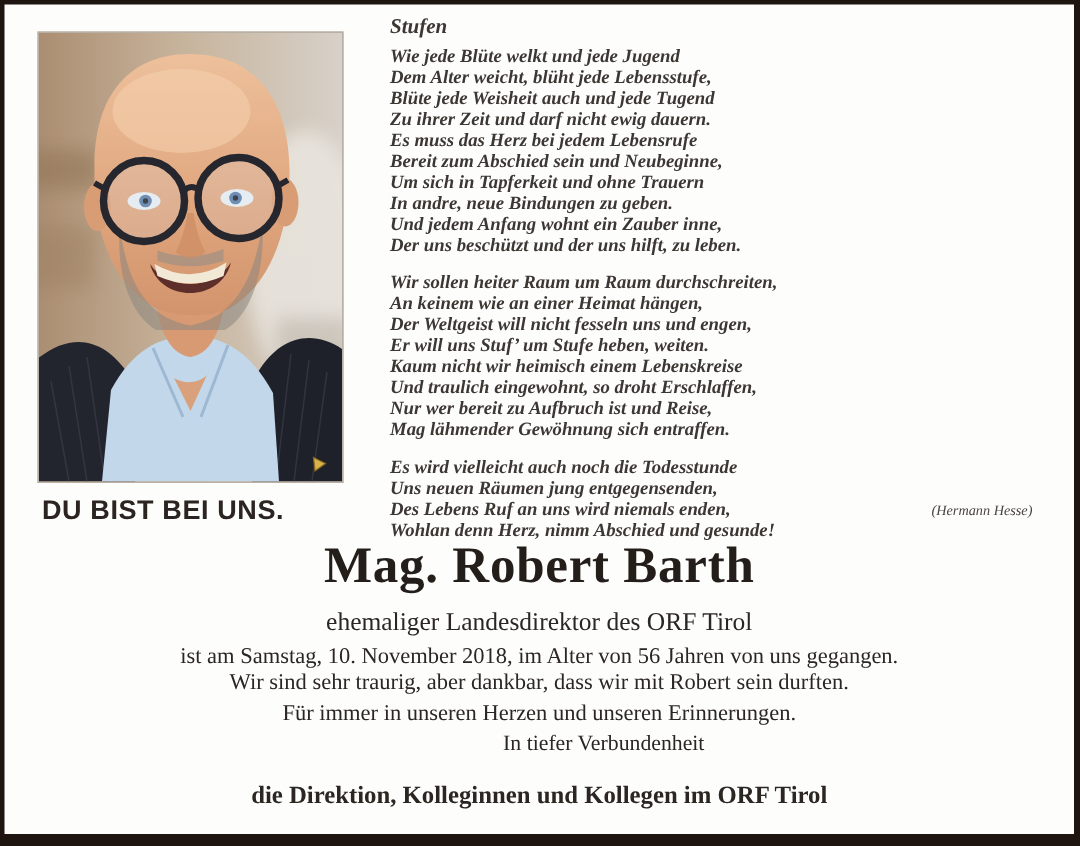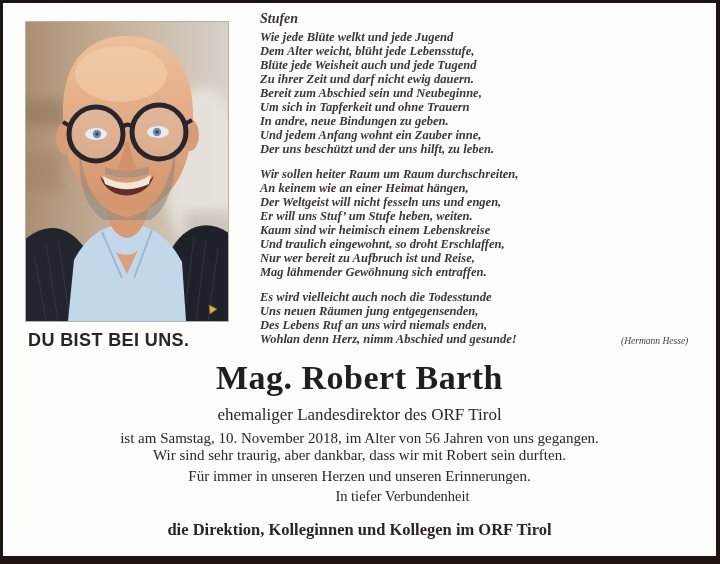--- a/index.html
+++ b/index.html
@@ -126,32 +126,33 @@
   <div class="photo-caption">DU BIST BEI UNS.</div>
 
   <div class="poem">
     <div class="poem-title">Stufen</div>
     <div>
         <div class="stanza">
           <div class="poem-line">Wie jede Blüte welkt und jede Jugend</div>
           <div class="poem-line">Dem Alter weicht, blüht jede Lebensstufe,</div>
           <div class="poem-line">Blüte jede Weisheit auch und jede Tugend</div>
           <div class="poem-line">Zu ihrer Zeit und darf nicht ewig dauern.</div>
+          <div class="poem-line">Es muss das Herz bei jedem Lebensrufe</div>
           <div class="poem-line">Bereit zum Abschied sein und Neubeginne,</div>
           <div class="poem-line">Um sich in Tapferkeit und ohne Trauern</div>
           <div class="poem-line">In andre, neue Bindungen zu geben.</div>
           <div class="poem-line">Und jedem Anfang wohnt ein Zauber inne,</div>
           <div class="poem-line">Der uns beschützt und der uns hilft, zu leben.</div>
         </div>
         <div class="stanza">
           <div class="poem-line">Wir sollen heiter Raum um Raum durchschreiten,</div>
           <div class="poem-line">An keinem wie an einer Heimat hängen,</div>
           <div class="poem-line">Der Weltgeist will nicht fesseln uns und engen,</div>
           <div class="poem-line">Er will uns Stuf’ um Stufe heben, weiten.</div>
-          <div class="poem-line">Kaum sind wir heimisch einem Lebenskreise</div>
+          <div class="poem-line">Kaum nicht wir heimisch einem Lebenskreise</div>
           <div class="poem-line">Und traulich eingewohnt, so droht Erschlaffen,</div>
           <div class="poem-line">Nur wer bereit zu Aufbruch ist und Reise,</div>
           <div class="poem-line">Mag lähmender Gewöhnung sich entraffen.</div>
         </div>
         <div class="stanza">
           <div class="poem-line">Es wird vielleicht auch noch die Todesstunde</div>
           <div class="poem-line">Uns neuen Räumen jung entgegensenden,</div>
           <div class="poem-line">Des Lebens Ruf an uns wird niemals enden,</div>
           <div class="poem-line">Wohlan denn Herz, nimm Abschied und gesunde!</div>
         </div>

